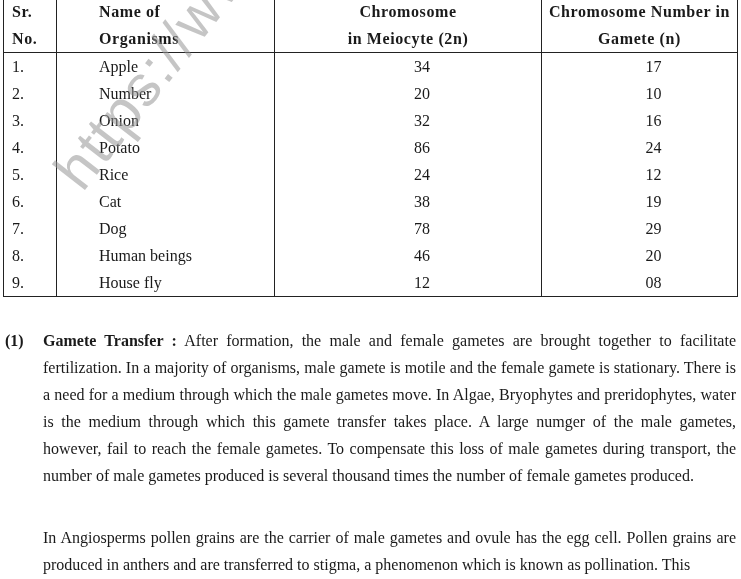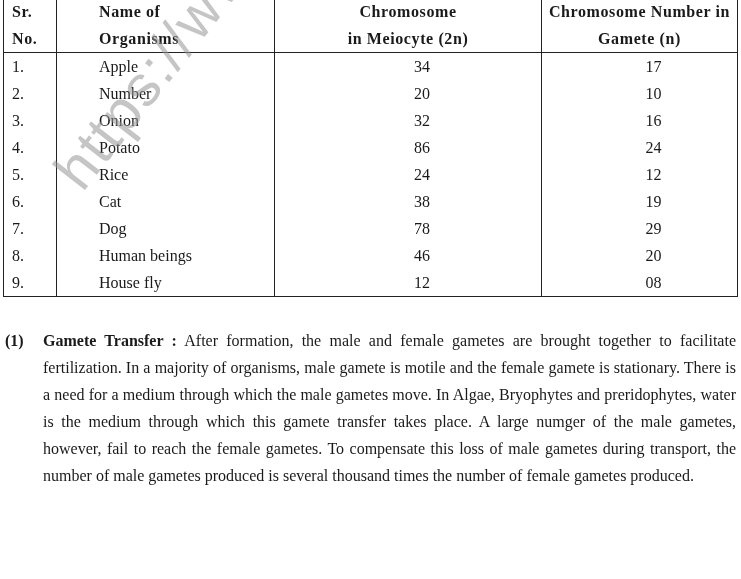--- a/index.html
+++ b/index.html
@@ -102,15 +102,16 @@
         <td class="c4">08</td>
       </tr>
     </tbody>
   </table>
 
   <div class="para" id="p1">
     <span class="num">(1)</span>
     <b>Gamete Transfer :</b><span> After formation, the male and female gametes are brought together to facilitate fertilization. In a majority of organisms, male gamete is motile and the female gamete is stationary. There is a need for a medium through which the male gametes move. In Algae, Bryophytes and preridophytes, water is the medium through which this gamete transfer takes place. A large numger of the male gametes, however, fail to reach the female gametes. To compensate this loss of male gametes during transport, the number of male gametes produced is several thousand times the number of female gametes produced.</span>
   </div>
 
+  <div class="para" id="p2">In Angiosperms pollen grains are the carrier of male gametes and ovule has the egg cell. Pollen grains are produced in anthers and are transferred to stigma, a phenomenon which is known as pollination. This</div>
 
   <div class="watermark">https://www.studies</div>
 </div>
 
 </body></html>

